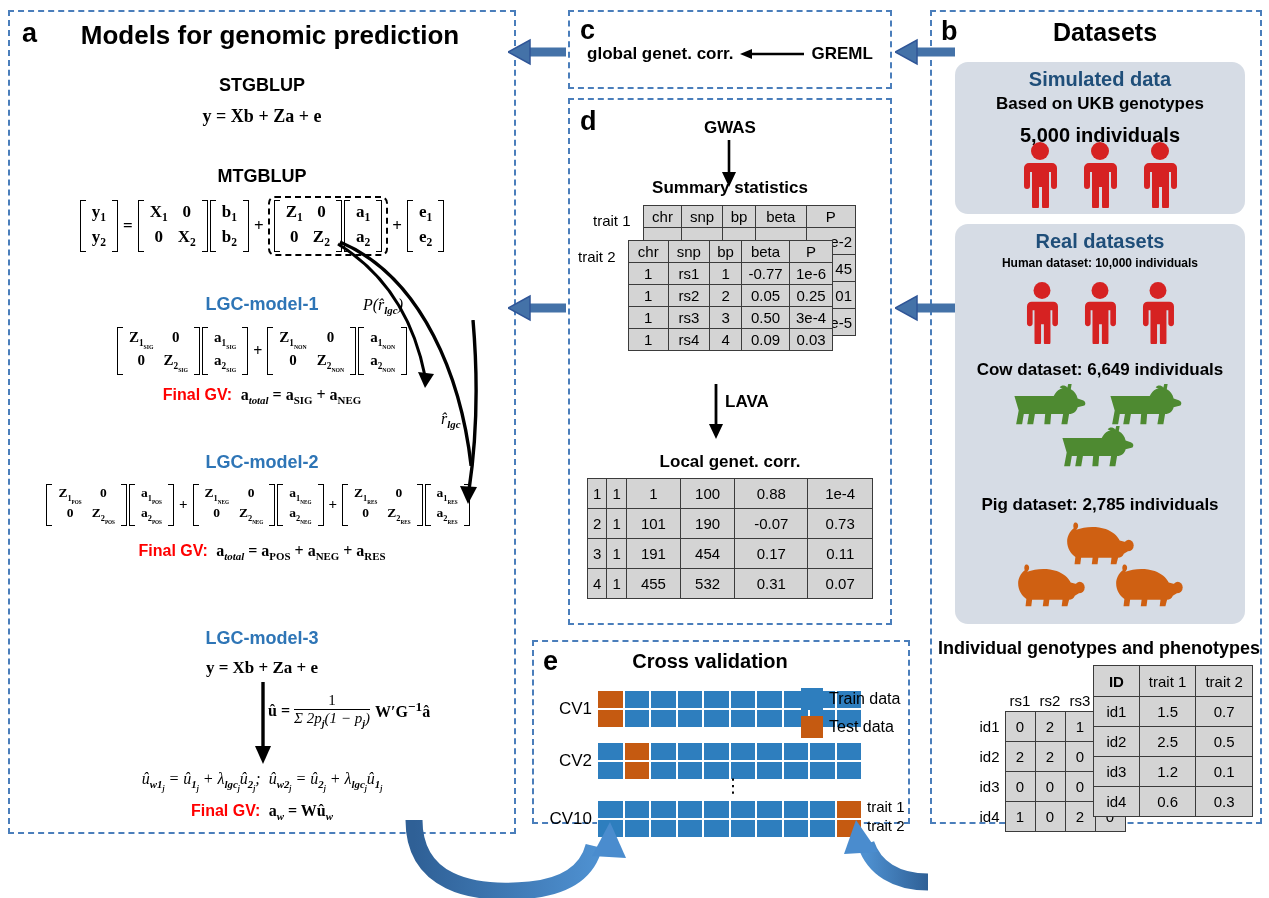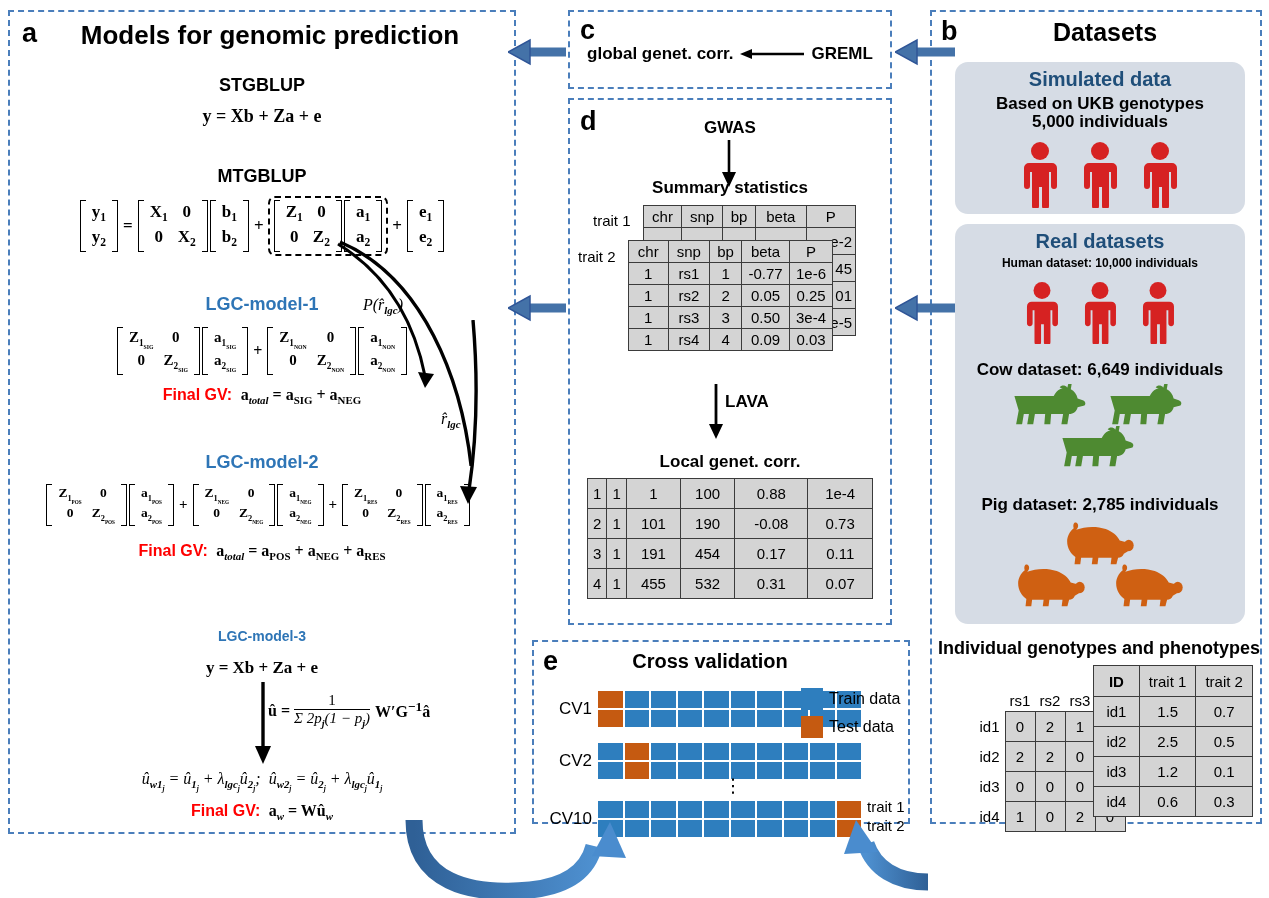--- a/index.html
+++ b/index.html
@@ -205,21 +205,21 @@
           <div>a<sub>2<sub>RES</sub></sub></div>
         </span>
       </span>
   </div>
 </div>
 <div class="ctr" style="left:8px;top:542px;width:508px;font-size:16px;">
   <span class="red">Final GV:</span>
   <span class="mathb" style="margin-left:4px;">a<sub><i>total</i></sub> = a<sub>POS</sub> + a<sub>NEG</sub> + a<sub>RES</sub></span>
 </div>
 
-<div class="ctr blue-h" style="left:8px;top:628px;width:508px;font-size:14px;">LGC-model-3</div>
+<div class="ctr blue-h" style="left:8px;top:628px;width:508px;font-size:18px;">LGC-model-3</div>
 <div class="ctr" style="left:8px;top:658px;width:508px;">
   <span class="mathb" style="font-size:17px;">y = Xb + Za + e</span>
 </div>
 
 <svg width="30" height="86" style="position:absolute;left:250px;top:682px;">
   <line x1="13" y1="0" x2="13" y2="68" stroke="#000" stroke-width="3.4"></line>
   <polygon points="13,82 5,64 21,64" fill="#000"></polygon>
 </svg>
 
 <div style="position:absolute;left:268px;top:692px;font-size:15px;">
@@ -360,21 +360,21 @@
     <td>1</td>
     <td>100</td>
     <td>0.88</td>
     <td>1e-4</td>
   </tr>
   <tr>
     <td style="height:25px;">2</td>
     <td>1</td>
     <td>101</td>
     <td>190</td>
-    <td>-0.08</td>
+    <td>-0.07</td>
     <td>0.73</td>
   </tr>
   <tr>
     <td style="height:25px;">3</td>
     <td>1</td>
     <td>191</td>
     <td>454</td>
     <td>0.17</td>
     <td>0.11</td>
   </tr>
@@ -473,21 +473,21 @@
   </div>
 </div>
 
 <div class="panel" style="left:930px;top:10px;width:332px;height:814px;"></div>
 <div class="plabel" style="left:941px;top:18px;">b</div>
 <div class="ptitle" style="left:960px;top:18px;width:290px;font-size:25px;">Datasets</div>
 
 <div class="dbox" style="left:955px;top:62px;width:290px;height:152px;"></div>
 <div class="ctr" style="left:955px;top:68px;width:290px;font-size:20px;font-weight:bold;color:#1f4e79;">Simulated data</div>
 <div class="ctr bold" style="left:955px;top:94px;width:290px;font-size:17px;">Based on UKB genotypes</div>
-<div class="ctr bold" style="left:955px;top:112px;width:290px;font-size:17px;">5,000 individuals</div>
+<div class="ctr bold" style="left:955px;top:124px;width:290px;font-size:20px;">5,000 individuals</div>
 <div id="sim-people" style="position: absolute; left: 955px; top: 140px; width: 290px; height: 70px; display: flex; justify-content: center; align-items: center; gap: 18px; flex-wrap: nowrap;">
     <svg width="42" height="66" viewBox="0 0 40 66">
       <circle cx="20" cy="9" r="9" fill="#d62222"></circle>
       <path d="M8 21 h24 a5 5 0 0 1 5 5 v18 a3 3 0 0 1 -6 0 v-14 h-2 v34 a3.5 3.5 0 0 1 -7 0 v-19 h-3 v19 a3.5 3.5 0 0 1 -7 0 v-34 h-2 v14 a3 3 0 0 1 -6 0 v-18 a5 5 0 0 1 5 -5 z" fill="#d62222"></path>
     </svg>
     <svg width="42" height="66" viewBox="0 0 40 66">
       <circle cx="20" cy="9" r="9" fill="#d62222"></circle>
       <path d="M8 21 h24 a5 5 0 0 1 5 5 v18 a3 3 0 0 1 -6 0 v-14 h-2 v34 a3.5 3.5 0 0 1 -7 0 v-19 h-3 v19 a3.5 3.5 0 0 1 -7 0 v-34 h-2 v14 a3 3 0 0 1 -6 0 v-18 a5 5 0 0 1 5 -5 z" fill="#d62222"></path>
     </svg>
     <svg width="42" height="66" viewBox="0 0 40 66">

